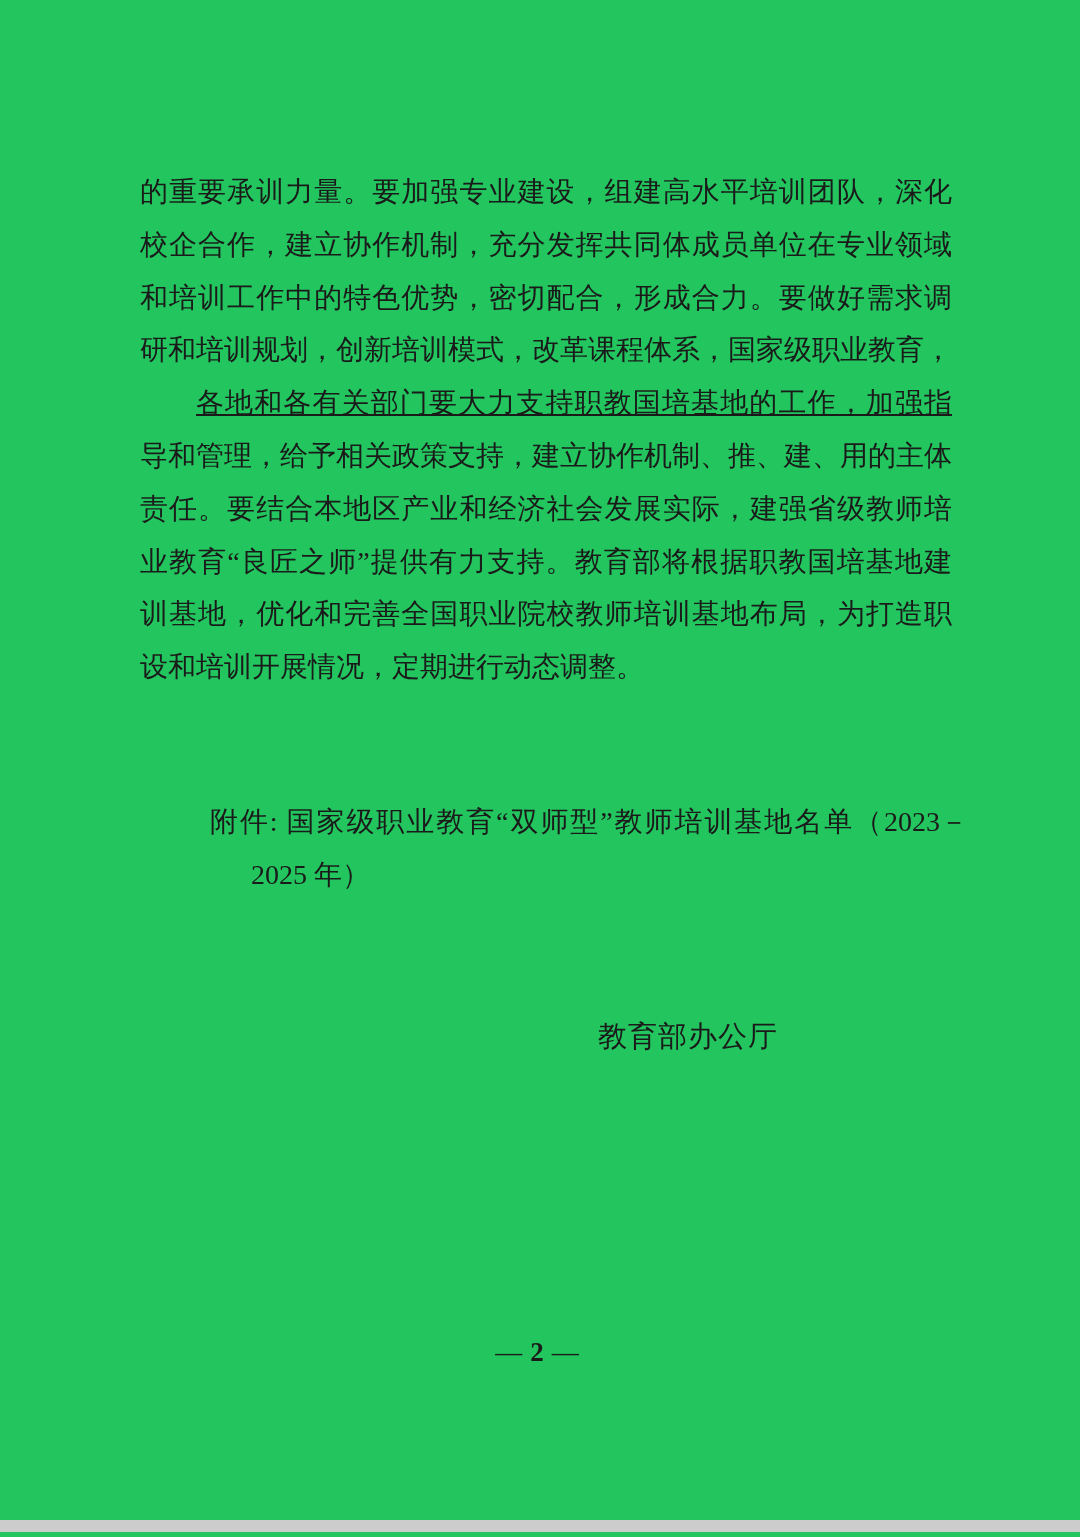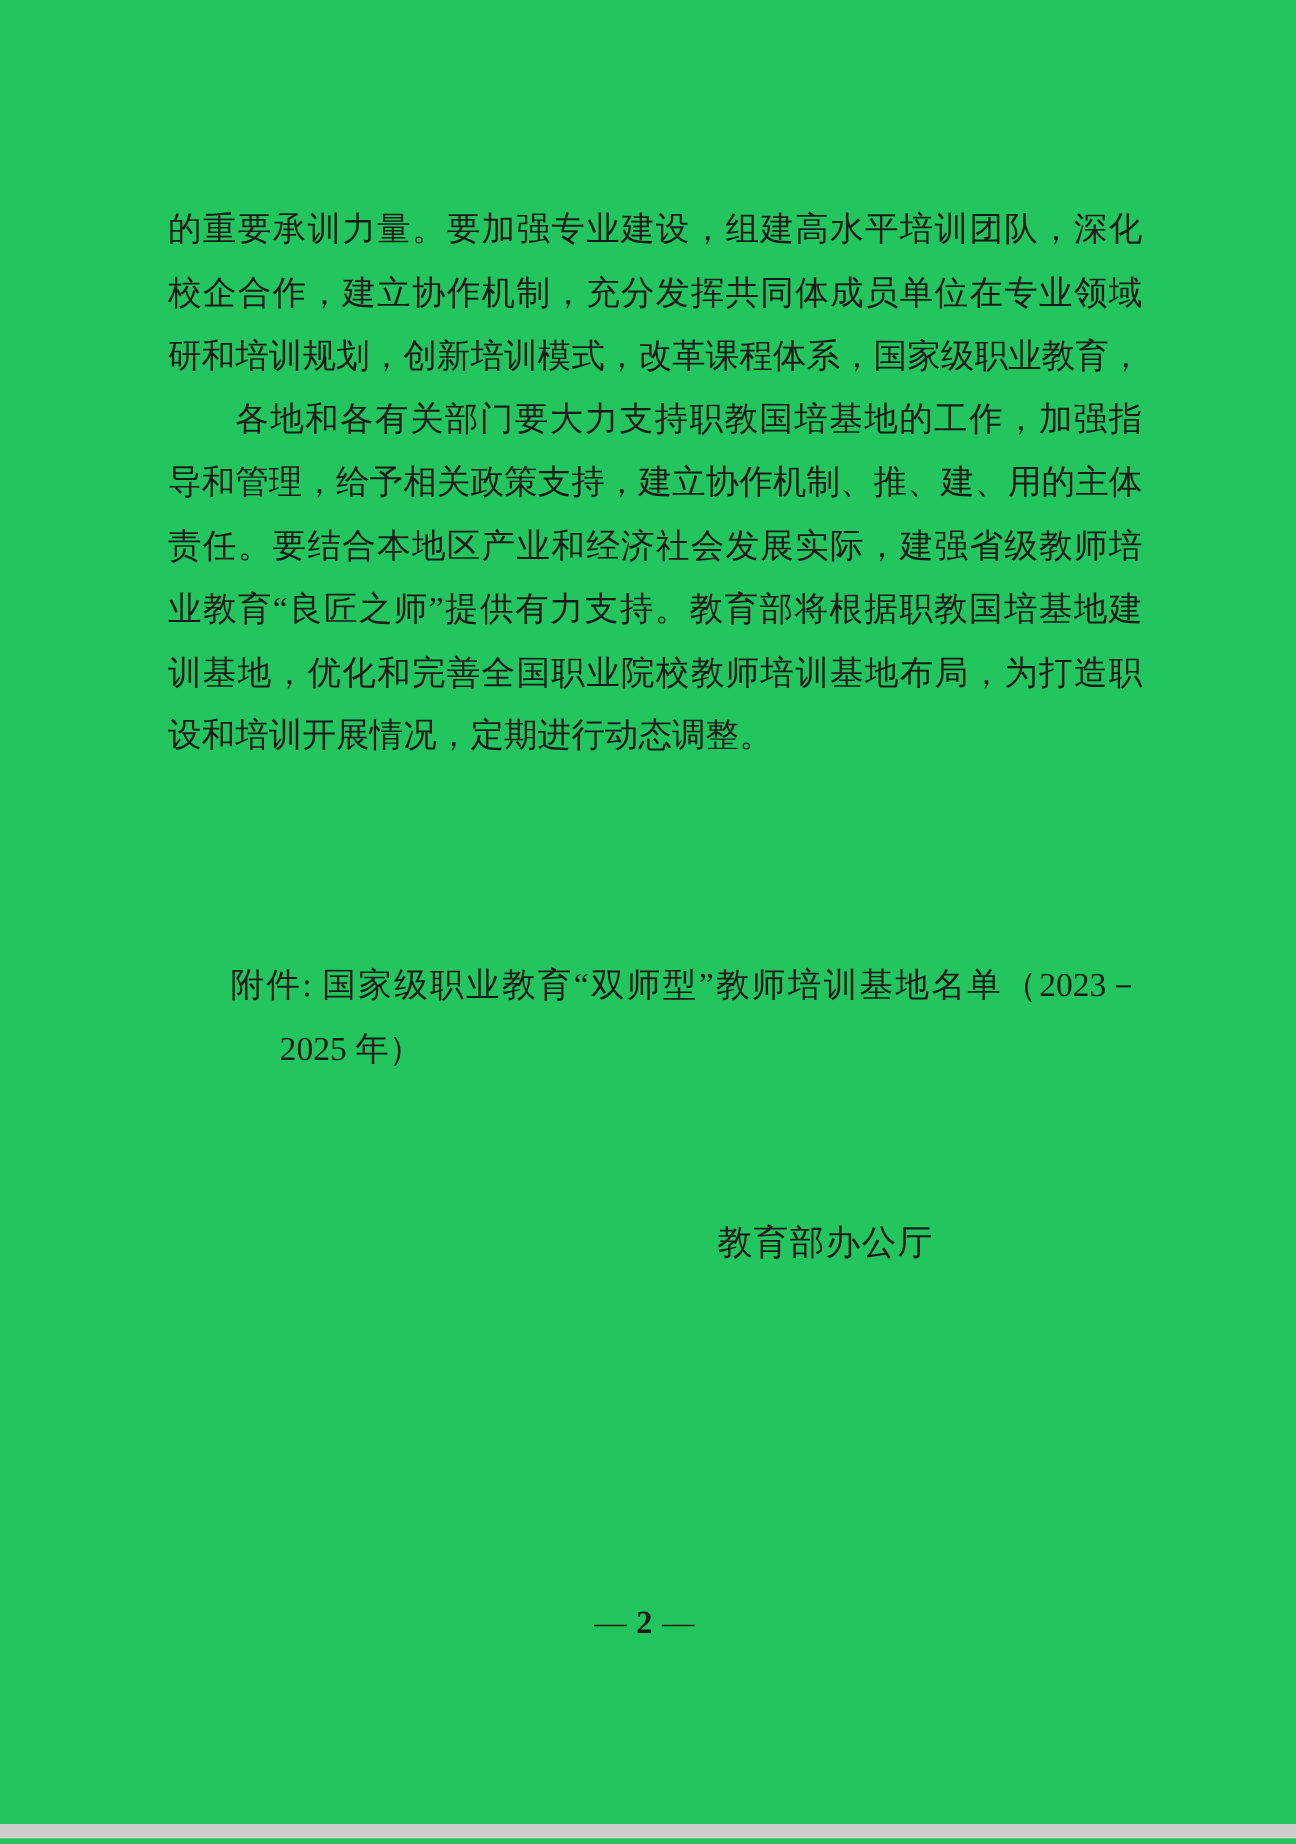--- a/index.html
+++ b/index.html
@@ -27,24 +27,24 @@
     height: 52.8px;
     line-height: 52.8px;
     white-space: nowrap;
   }
   .just {
     white-space: normal;
     text-align: justify;
     text-align-last: justify;
     text-justify: inter-character;
   }
-  .indent2 { padding-left: 56px; }
+  .indent2 { padding-left: 56px; text-decoration: underline; }
   .attachment {
     position: absolute;
-    left: 135px;
+    left: 153px;
     top: 796px;
     width: 815px;
     font-size: 28px;
   }
   .attach-indent { padding-left: 57px; }
   .attach-wrap { padding-left: 98px; }
   .sig-org {
     position: absolute;
     left: 598px;
     top: 1010px;
@@ -88,20 +88,21 @@
   }
 </style>
 </head>
 <body>
 
 <div class="page">
 
   <div class="bodytext">
     <div class="line just">的重要承训力量。要加强专业建设，组建高水平培训团队，深化</div>
     <div class="line just">校企合作，建立协作机制，充分发挥共同体成员单位在专业领域</div>
+    <div class="line just">和培训工作中的特色优势，密切配合，形成合力。要做好需求调</div>
     <div class="line just">研和培训规划，创新培训模式，改革课程体系，国家级职业教育，</div>
     <div class="line just indent2">各地和各有关部门要大力支持职教国培基地的工作，加强指</div>
     <div class="line just">导和管理，给予相关政策支持，建立协作机制、推、建、用的主体</div>
     <div class="line just">责任。要结合本地区产业和经济社会发展实际，建强省级教师培</div>
     <div class="line just">业教育“良匠之师”提供有力支持。教育部将根据职教国培基地建</div>
     <div class="line just">训基地，优化和完善全国职业院校教师培训基地布局，为打造职</div>
     <div class="line">设和培训开展情况，定期进行动态调整。</div>
   </div>
 
   <div class="attachment">

